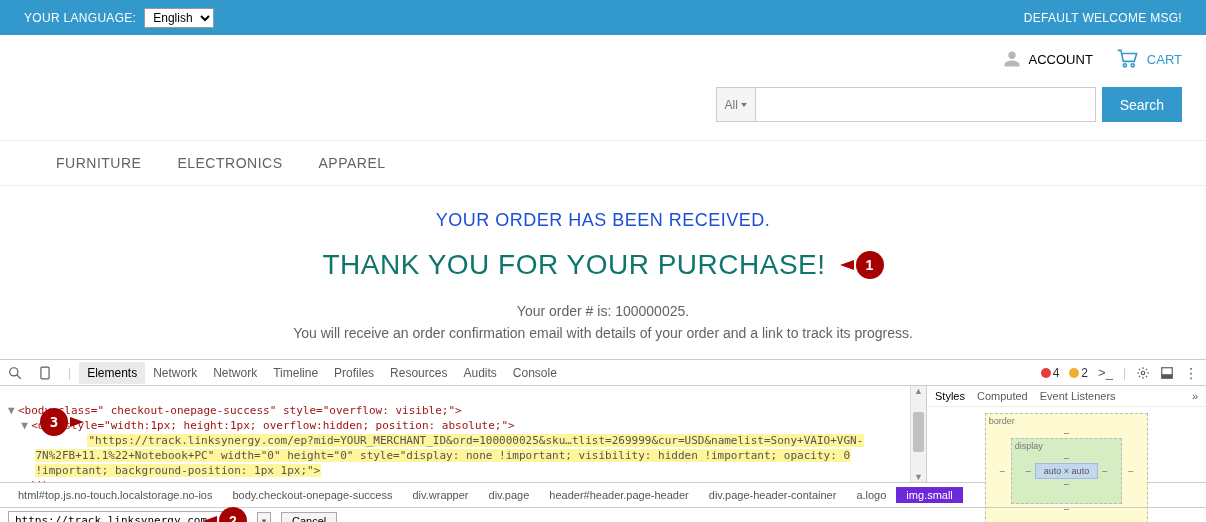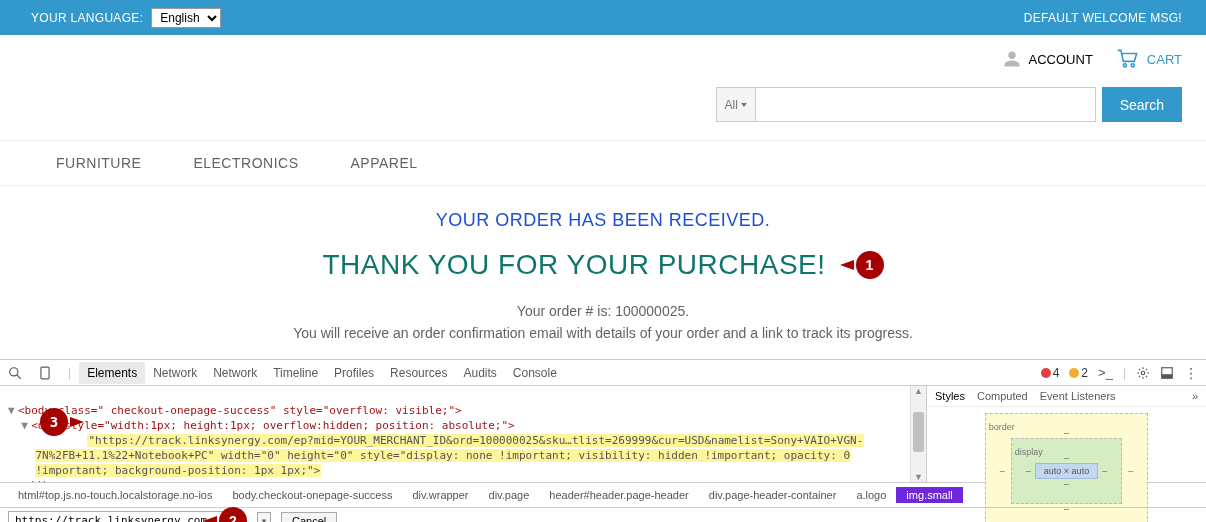--- a/index.html
+++ b/index.html
@@ -1,40 +1,40 @@
 <!DOCTYPE html>
 <html><head>
 <meta charset="utf-8">
 <style>
 * { margin: 0; padding: 0; box-sizing: border-box; }
 body { font-family: Arial, Helvetica, sans-serif; font-size: 13px; color: #333; background: #f6f6f6; width: 1206px; }
 
 
 .topbar { background: #3399cc; color: #fff; height: 35px; display: flex; align-items: center; justify-content: space-between; padding: 0 24px; font-size: 12px; }
-.lang-group { display: flex; align-items: center; gap: 8px; margin-left: 7px; }
+.lang-group { display: flex; align-items: center; gap: 8px; }
 .lang-label { letter-spacing: .3px; }
 .lang-select { height: 20px; font-size: 12px; border: 1px solid #999; background: #fff; color: #000; padding: 0 4px; min-width: 65px; }
 .welcome-msg { letter-spacing: .3px; }
 
 
 .siteheader { background: #fff; }
 .header-row1 { display: flex; justify-content: flex-end; align-items: center; gap: 24px; padding: 14px 24px 18px; }
 .account-group { display: flex; align-items: center; gap: 8px; color: #000000; font-size: 13px; }
 .account-group svg { fill: #b7b7b7; }
 .cart-group { display: flex; align-items: center; gap: 8px; color: #3399cc; font-size: 13px; }
 .cart-group svg { stroke: #3399cc; fill: none; stroke-width: 2; }
 
 .header-row2 { display: flex; justify-content: flex-end; align-items: center; padding: 0 24px 18px; }
 .search-wrap { display: flex; align-items: stretch; }
 .cat-dd { width: 40px; border: 1px solid #ccc; background: #f5f5f5; display: flex; align-items: center; justify-content: center; gap: 3px; font-size: 12px; color: #777; }
 .cat-dd .caret { width: 0; height: 0; border-left: 3px solid transparent; border-right: 3px solid transparent; border-top: 4px solid #777; }
 .search-input { width: 340px; height: 35px; border: 1px solid #ccc; border-left: none; padding: 0 10px; font-size: 13px; outline: none; }
 .search-btn { background: #3399cc; color: #fff; border: none; height: 35px; padding: 0 18px; font-size: 14px; margin-left: 6px; cursor: pointer; }
 
-.nav-row { display: flex; gap: 52px; padding: 14px 56px; border-top: 1px solid #eee; border-bottom: 1px solid #eee; }
+.nav-row { display: flex; gap: 36px; padding: 14px 56px; border-top: 1px solid #eee; border-bottom: 1px solid #eee; }
 .nav-item { color: #636363; font-size: 14px; letter-spacing: .5px; }
 
 
 .main { background: #fff; text-align: center; padding: 24px 24px 18px; }
 .main h1 { font-size: 18px; font-weight: 400; color: #1d4ed8; letter-spacing: .5px; }
 .thankrow { display: flex; justify-content: center; align-items: center; gap: 14px; margin-top: 18px; }
 .main h2 { font-size: 28px; font-weight: 300; color: #0f766e; letter-spacing: .5px; }
 .ordernum { margin-top: 22px; font-size: 14px; color: #636363; }
 .ordermail { margin-top: 6px; font-size: 14px; color: #636363; }
 
@@ -68,21 +68,21 @@
 .dt-scroll .arw { position: absolute; left: 3px; font-size: 9px; color: #888; }
 .dt-scroll .up { top: 0; }
 .dt-scroll .dn { bottom: 0; }
 
 .dt-styles { width: 280px; border-left: 1px solid #ccc; display: flex; flex-direction: column; }
 .dt-styles-tabs { display: flex; gap: 12px; padding: 4px 8px; border-bottom: 1px solid #eee; font-size: 11px; color: #5a5a5a; align-items: center; }
 .dt-styles-tabs .act { color: #000; }
 .dt-styles-more { margin-left: auto; }
 .boxmodel { flex: 1; display: flex; align-items: flex-start; justify-content: center; padding: 6px 0 0; }
 .bm-border { border: 1px dashed #bbb; background: #fefad2; padding: 14px; position: relative; font-size: 9px; color: #777; text-align: center; }
-.bm-border .lbl { position: absolute; top: 8px; left: 3px; }
+.bm-border .lbl { position: absolute; top: 2px; left: 3px; }
 .bm-padding { border: 1px dashed #bbb; background: #d6ecc3; padding: 14px; position: relative; }
 .bm-content { border: 1px solid #9fbada; background: #c3d7ee; padding: 2px 8px; white-space: nowrap; color: #555; }
 .bm-dash { color: #666; }
 
 .dt-bread { display: flex; align-items: center; gap: 0; padding: 12px 8px; height: 20px; border-top: 1px solid #ccc; font-size: 11px; color: #555; overflow: hidden; }
 .dt-bread span { padding: 2px 10px; white-space: nowrap; }
 .dt-bread .cur { background: #6d28d9; color: #fff; }
 
 .dt-findrow { display: flex; align-items: center; gap: 10px; padding: 4px 8px; height: 26px; border-top: 1px solid #ccc; position: relative; }
 .dt-find-input { width: 225px; height: 20px; border: 1px solid #aaa; padding: 0 6px; font-family: Menlo, Consolas, monospace; font-size: 11px; }

